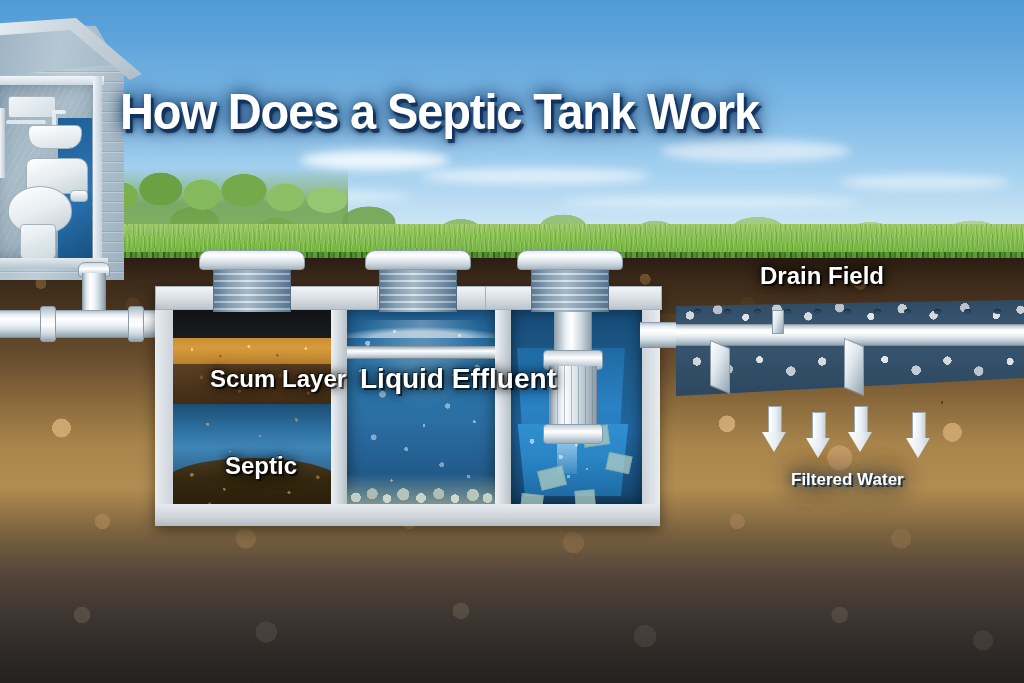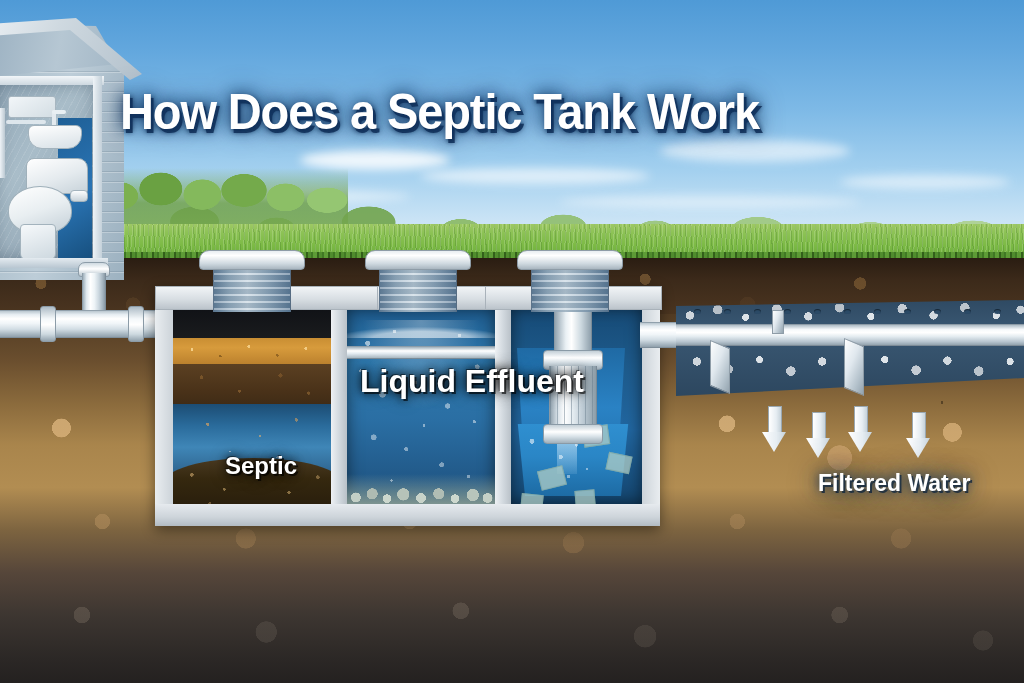--- a/index.html
+++ b/index.html
@@ -599,24 +599,24 @@
     position:absolute;
     color:#ffffff;font-weight:bold;
     font-family:"Liberation Sans",sans-serif;
     white-space:nowrap;
     text-shadow:
       0 0 8px rgba(0,0,0,.95), 0 0 16px rgba(0,0,0,.75),
       2px 2px 0 rgba(0,0,0,.6), -1px -1px 0 rgba(0,0,0,.45);
   }
   .lbl-scum{left:210px;top:365px;font-size:24px;}
   .lbl-sludge{left:225px;top:452px;font-size:24px;}
-  .lbl-liquid{left:360px;top:363px;font-size:32px;}
+  .lbl-liquid{left:360px;top:363px;font-size:28px;}
   .lbl-drain{left:760px;top:262px;font-size:24px;}
   .lbl-filtered{
-    left:818px;top:470px;font-size:23px;
+    left:791px;top:470px;font-size:17px;
     text-shadow:
       0 0 10px rgba(36,60,84,.98), 0 0 20px rgba(36,60,84,.9),
       0 0 30px rgba(36,60,84,.7),
       2px 2px 0 rgba(20,38,58,.8);
   }
 </style>
 </head>
 <body>
 
 <div class="scene">
@@ -776,17 +776,19 @@
   <div class="arrow" style="left:848px;top:406px;">
     <div class="arrow-shaft"></div>
     <div class="arrow-head"></div>
   </div>
   <div class="arrow" style="left:906px;top:412px;">
     <div class="arrow-shaft"></div>
     <div class="arrow-head"></div>
   </div>
 
   <div class="title">How Does a Septic Tank Work</div>
+  <div class="lbl lbl-scum">Scum Layer</div>
   <div class="lbl lbl-sludge">Septic</div>
   <div class="lbl lbl-liquid">Liquid Effluent</div>
+  <div class="lbl lbl-drain">Drain Field</div>
   <div class="lbl lbl-filtered">Filtered Water</div>
 
 </div>
 
 </body></html>

